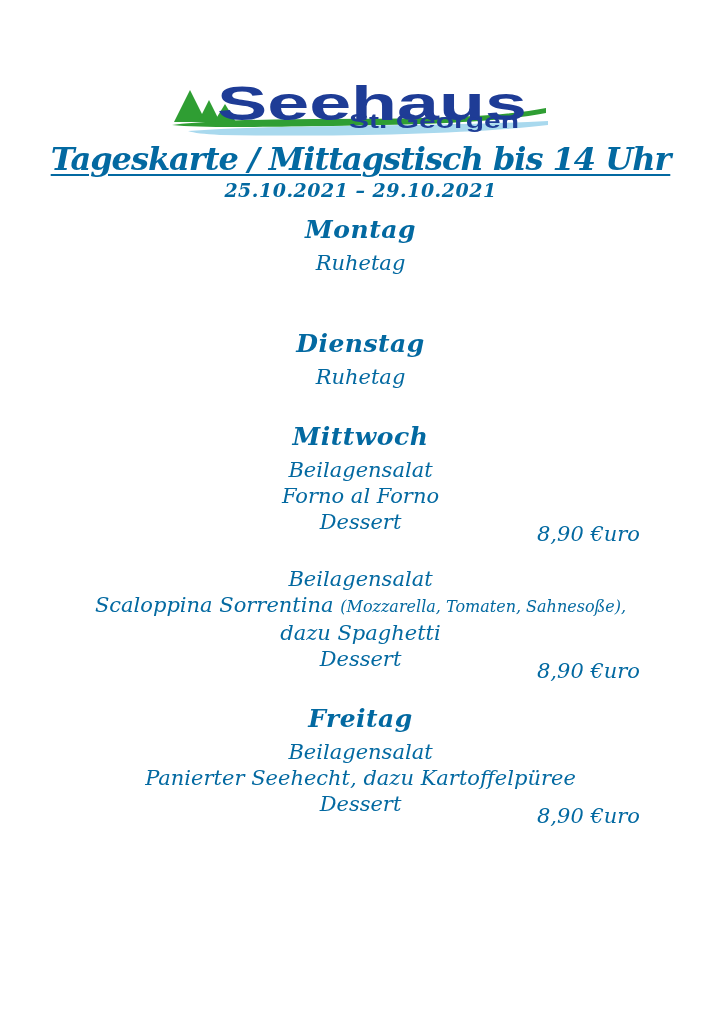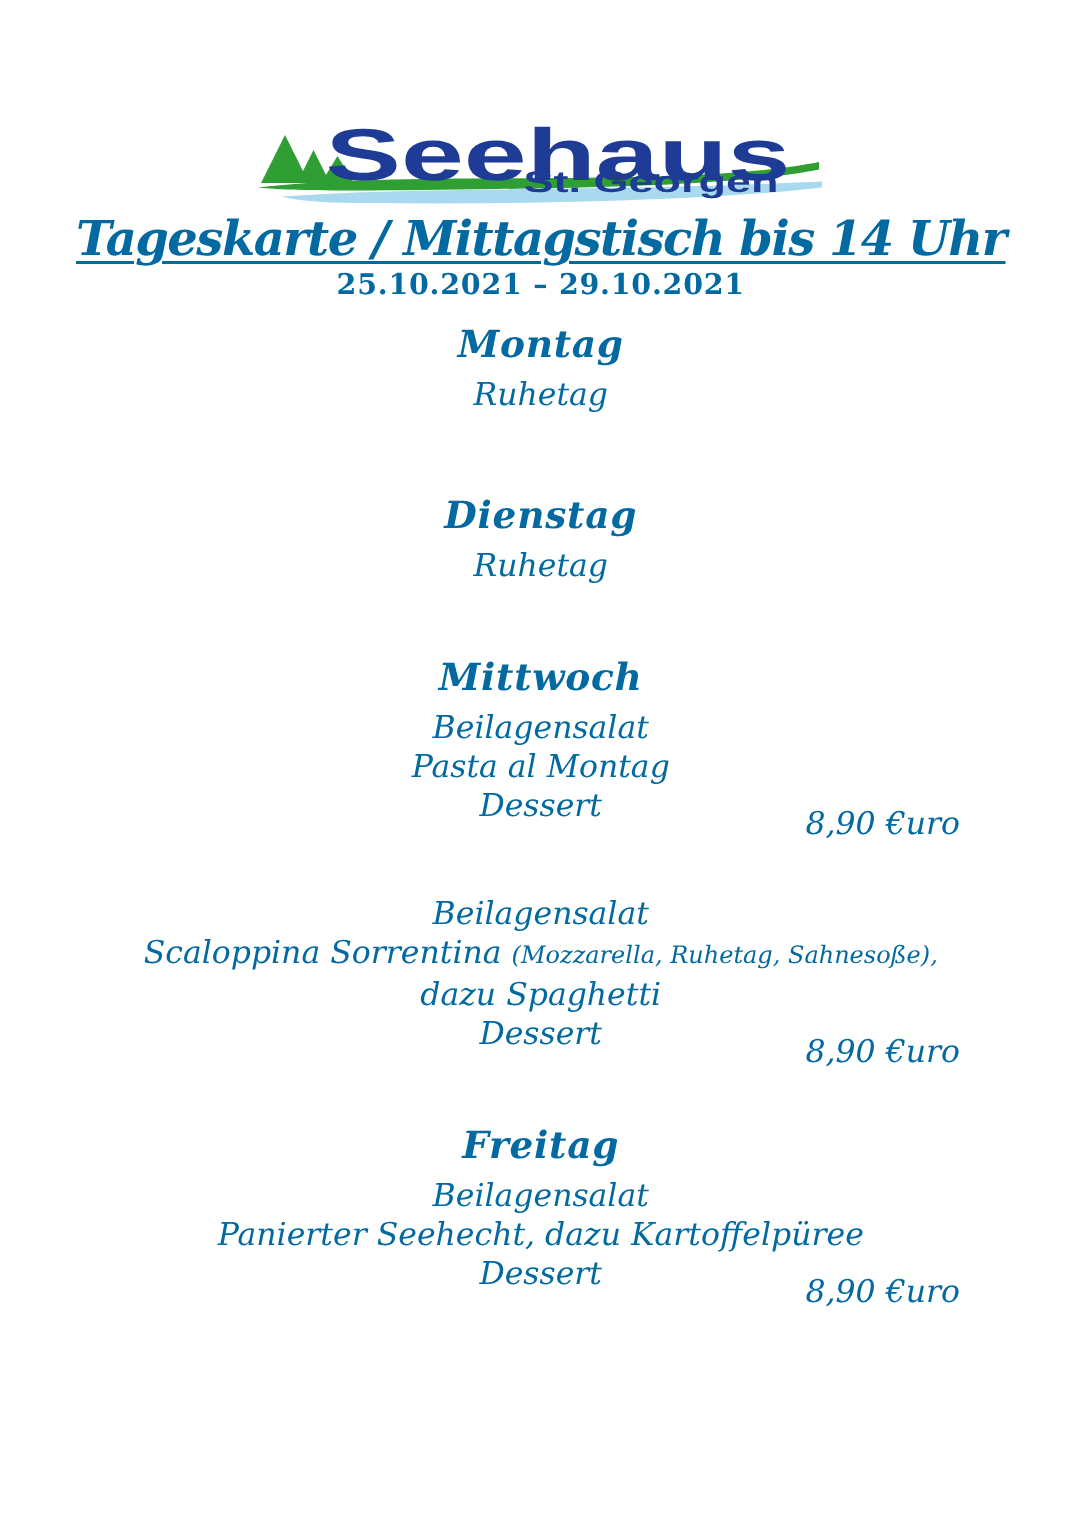--- a/index.html
+++ b/index.html
@@ -40,26 +40,27 @@
     font-weight: bold;
     letter-spacing: -1px;
     line-height: 34px;
     text-decoration: underline;
     text-decoration-thickness: 2px;
     text-underline-offset: 4px;
   }
   .date-range {
     margin-top: 2px;
     font-size: 19px;
+    font-style: italic;
     font-weight: bold;
     letter-spacing: 0.5px;
     line-height: 24px;
   }
   
-  .day { margin-top: 46px; }
+  .day { margin-top: 31px; }
   .day:nth-of-type(1) { margin-top: 12px; }
   .day:nth-of-type(2) { margin-top: 52px; }
   .day-name {
     margin: 0 0 4px 0;
     font-size: 25px;
     font-style: italic;
     font-weight: bold;
     letter-spacing: 0.5px;
     line-height: 32px;
     text-decoration-thickness: 2px;
@@ -118,26 +119,26 @@
           <h2 class="day-name">Montag</h2>
           <div class="line"><span class="line-text">Ruhetag</span></div>
         </section>
         <section class="day">
           <h2 class="day-name">Dienstag</h2>
           <div class="line"><span class="line-text">Ruhetag</span></div>
         </section>
         <section class="day">
           <h2 class="day-name">Mittwoch</h2>
           <div class="line"><span class="line-text">Beilagensalat</span></div>
-          <div class="line"><span class="line-text">Pasta al Montag</span></div>
+          <div class="line"><span class="line-text">Forno al Forno</span></div>
           <div class="line has-price"><span class="line-text">Dessert</span><span class="price">8,90 €uro</span></div>
         </section>
         <section class="day">
           <div class="line"><span class="line-text">Beilagensalat</span></div>
-          <div class="line"><span class="line-text">Scaloppina Sorrentina </span><span class="line-note">(Mozzarella, Ruhetag, Sahnesoße),</span></div>
+          <div class="line"><span class="line-text">Scaloppina Sorrentina </span><span class="line-note">(Mozzarella, Tomaten, Sahnesoße),</span></div>
           <div class="line"><span class="line-text">dazu Spaghetti</span></div>
           <div class="line has-price"><span class="line-text">Dessert</span><span class="price">8,90 €uro</span></div>
         </section>
         <section class="day">
           <h2 class="day-name">Freitag</h2>
           <div class="line"><span class="line-text">Beilagensalat</span></div>
           <div class="line"><span class="line-text">Panierter Seehecht, dazu Kartoffelpüree</span></div>
           <div class="line has-price"><span class="line-text">Dessert</span><span class="price">8,90 €uro</span></div>
         </section>
       </div>

